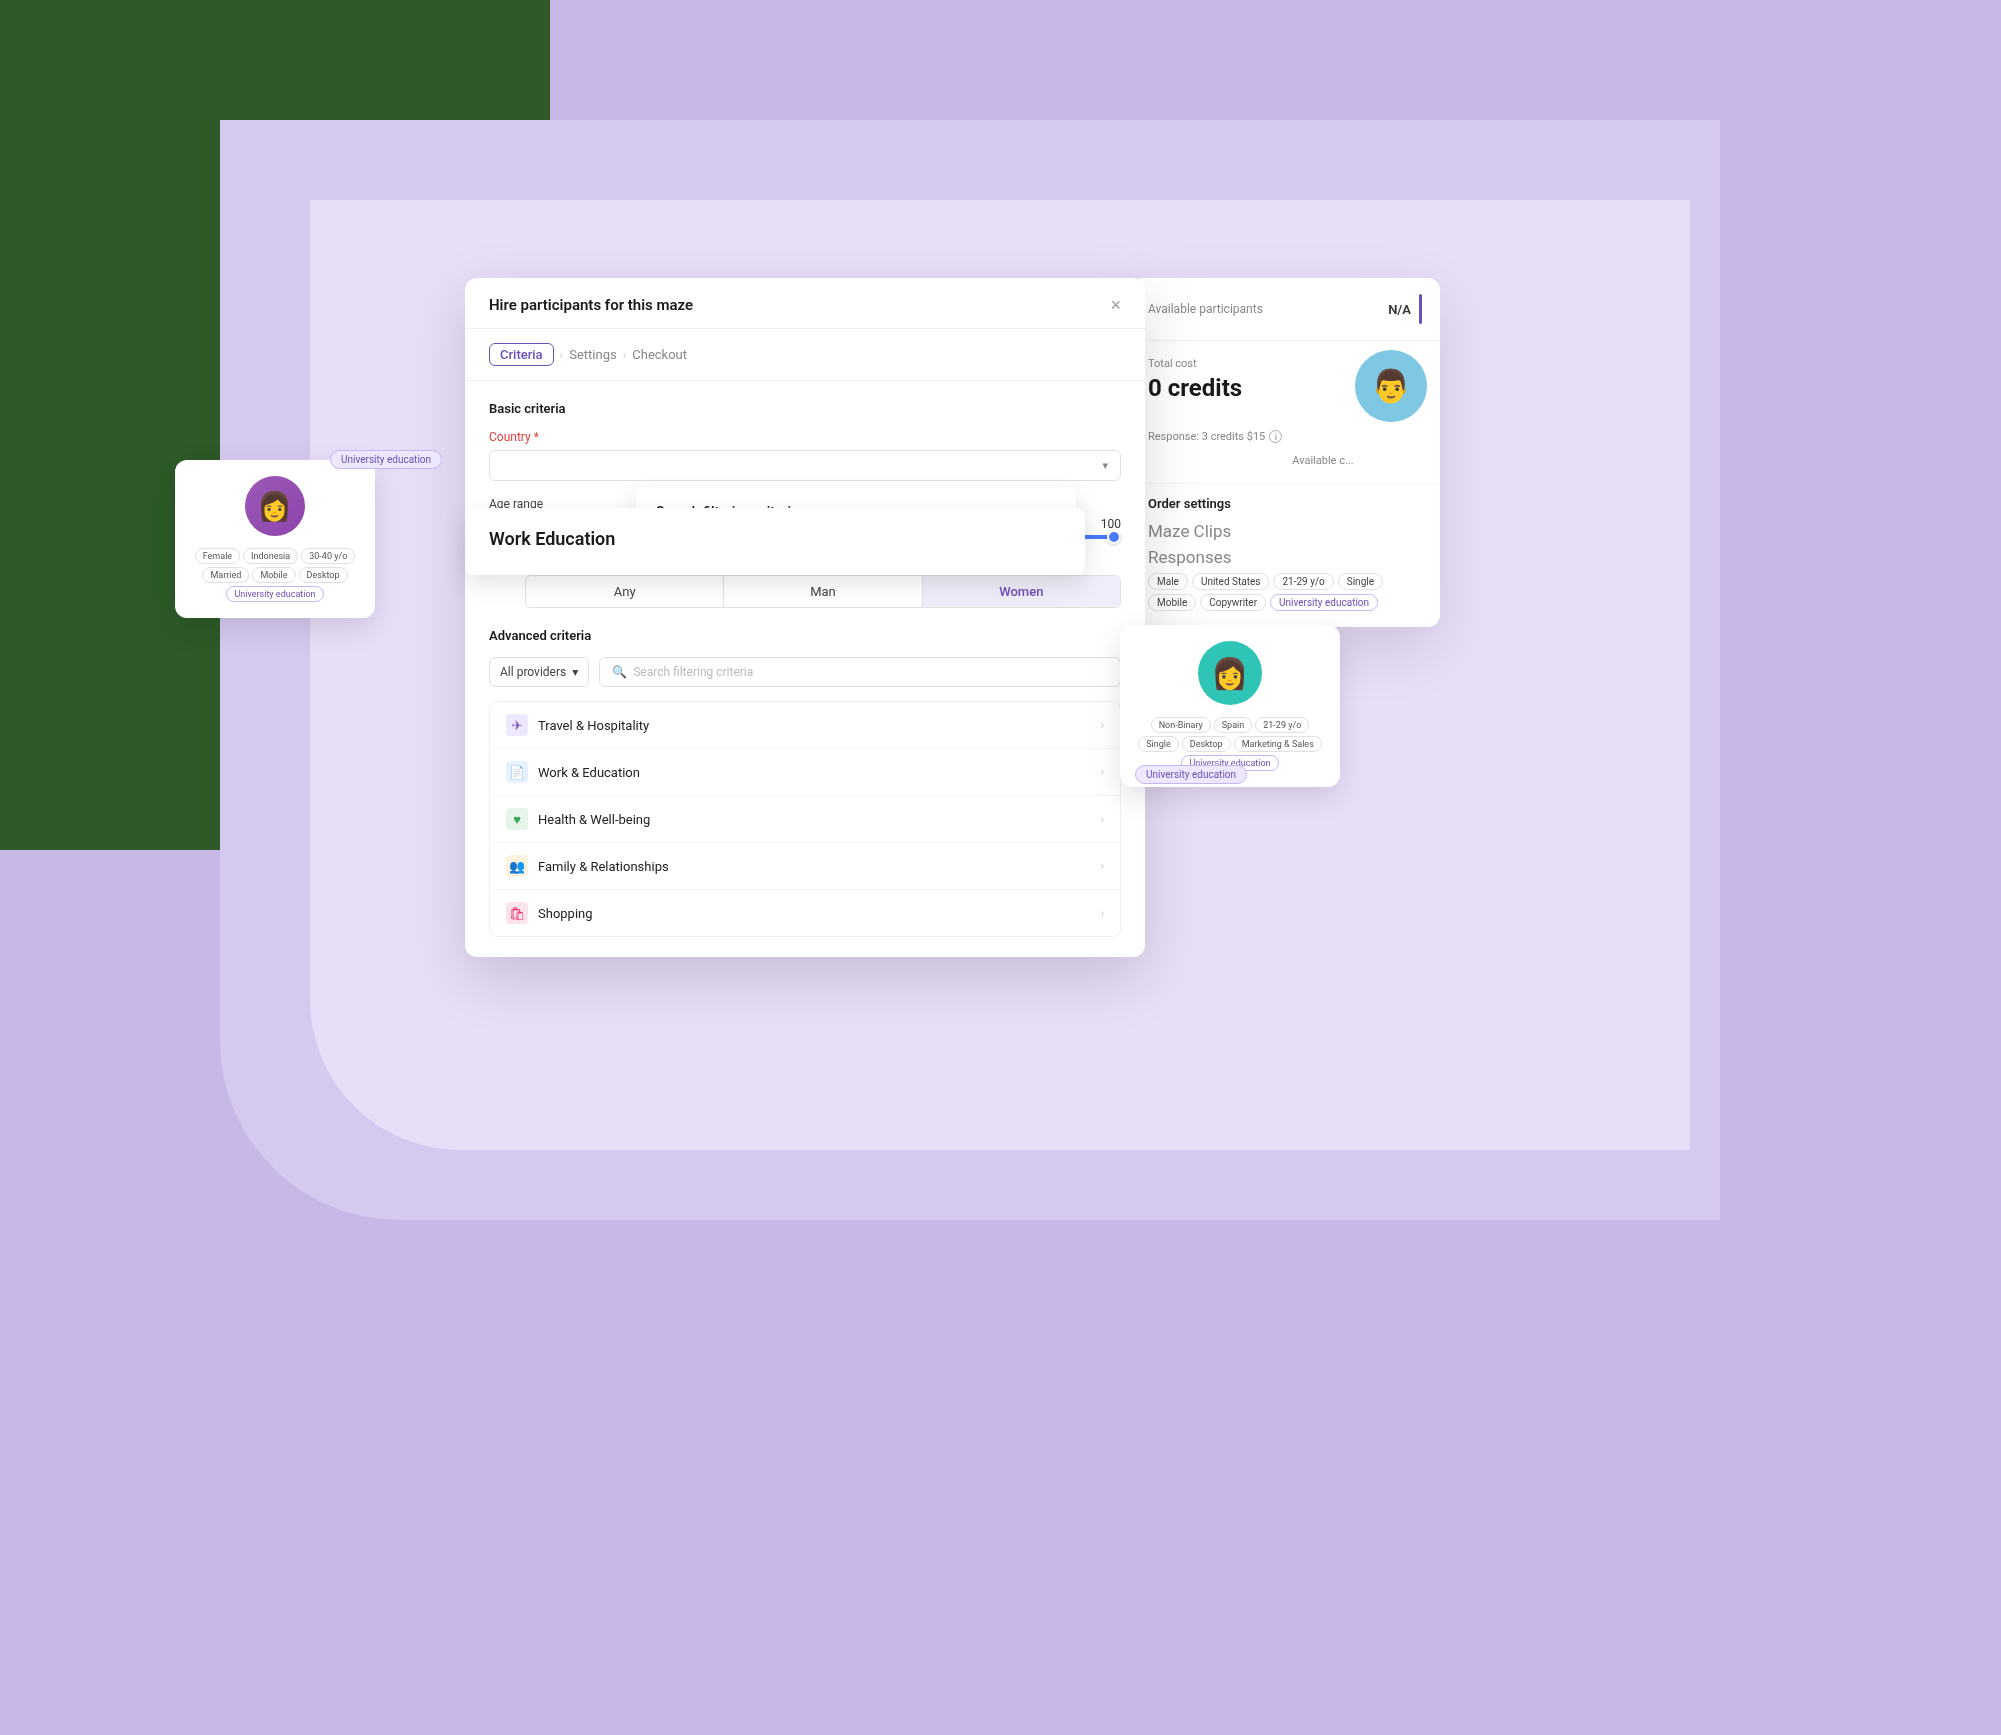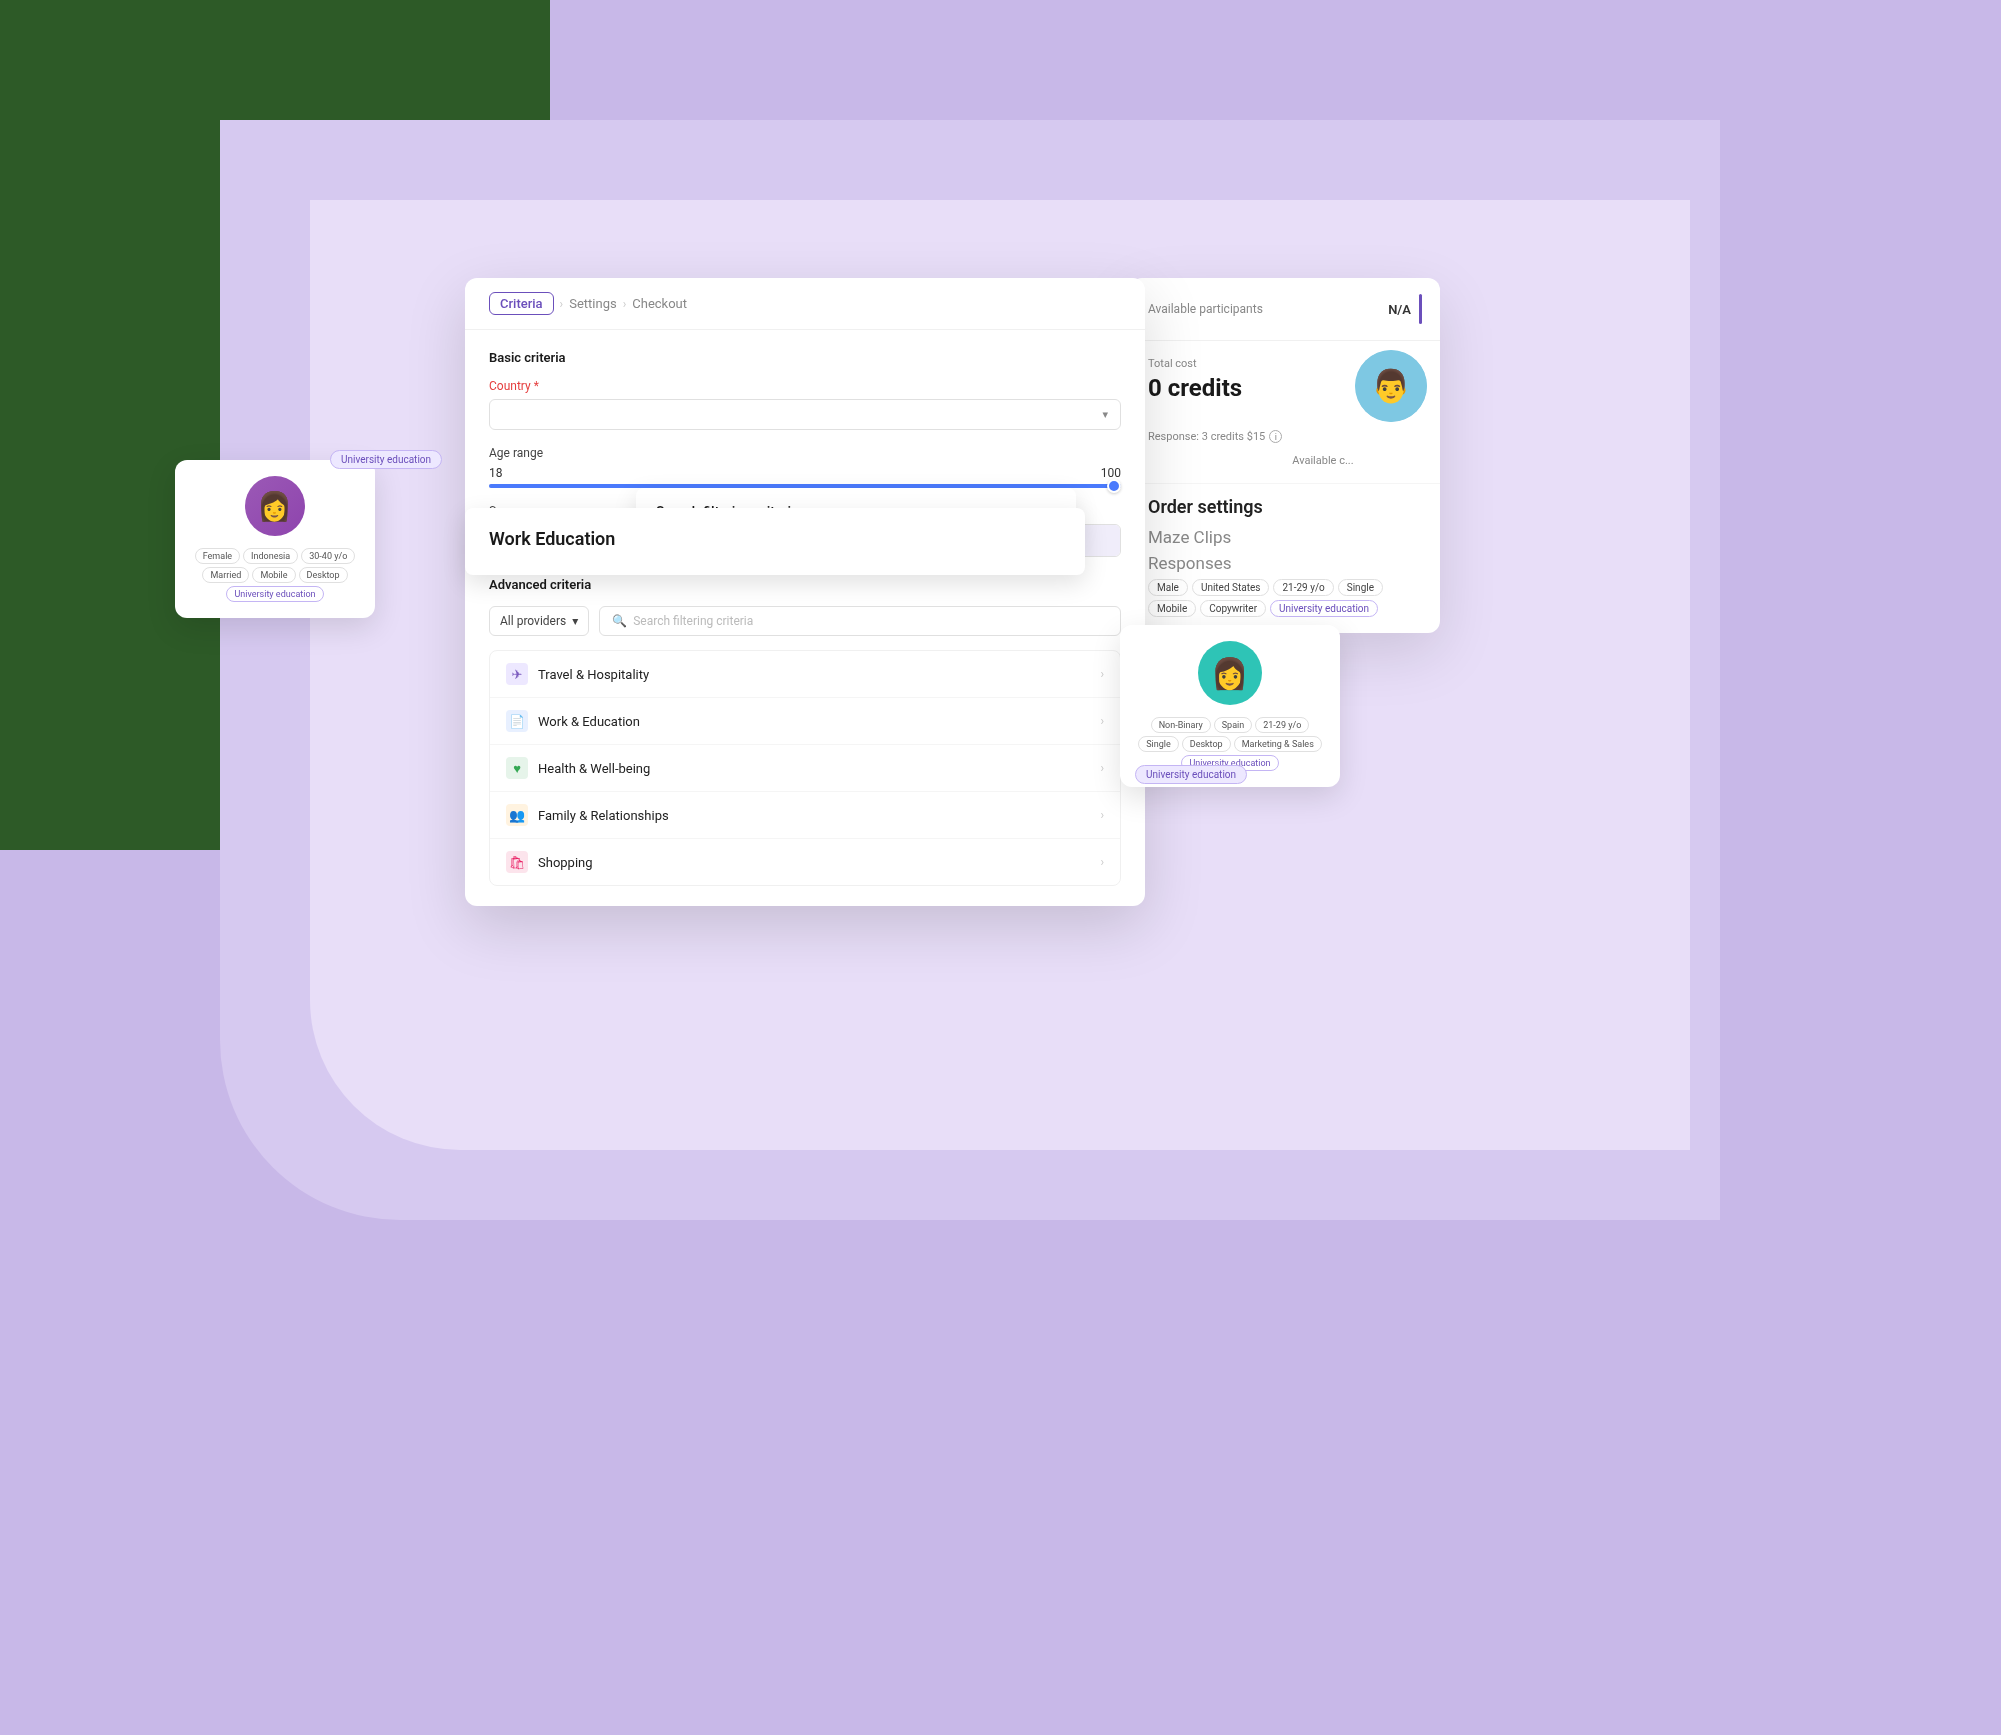--- a/index.html
+++ b/index.html
@@ -282,21 +282,21 @@
       border-radius: 50%;
       background: #7ec8e3;
       display: flex; align-items: center; justify-content: center;
       font-size: 30px;
     }
 
     .order-settings {
       padding: 12px 18px;
       border-top: 1px solid #f5f5f5;
     }
-    .order-title { font-size: 18px; font-weight: 600; color: #222; margin-bottom: 10px; }
+    .order-title { font-size: 13px; font-weight: 600; color: #222; margin-bottom: 10px; }
     .order-row { display: flex; justify-content: space-between; margin-bottom: 6px; align-items: center; }
     .order-key { font-size: 17px; color: #888; }
     .order-val { font-size: 11px; color: #333; }
 
     .tags-row {
       display: flex;
       flex-wrap: wrap;
       gap: 4px;
       margin-bottom: 4px;
     }
@@ -460,20 +460,24 @@
       <span class="card-tag">30-40 y/o</span>
       <span class="card-tag">Married</span>
       <span class="card-tag">Mobile</span>
       <span class="card-tag">Desktop</span>
       <span class="card-tag uni">University education</span>
     </div>
   </div>
 
   <div class="modal-main">
 
+    <div class="modal-header">
+      <span class="modal-title">Hire participants for this maze</span>
+      <button class="modal-close">×</button>
+    </div>
 
     <div class="steps">
       <span class="step active">Criteria</span>
       <span class="step-sep">›</span>
       <span class="step">Settings</span>
       <span class="step-sep">›</span>
       <span class="step">Checkout</span>
     </div>
 
     <div class="modal-body">

